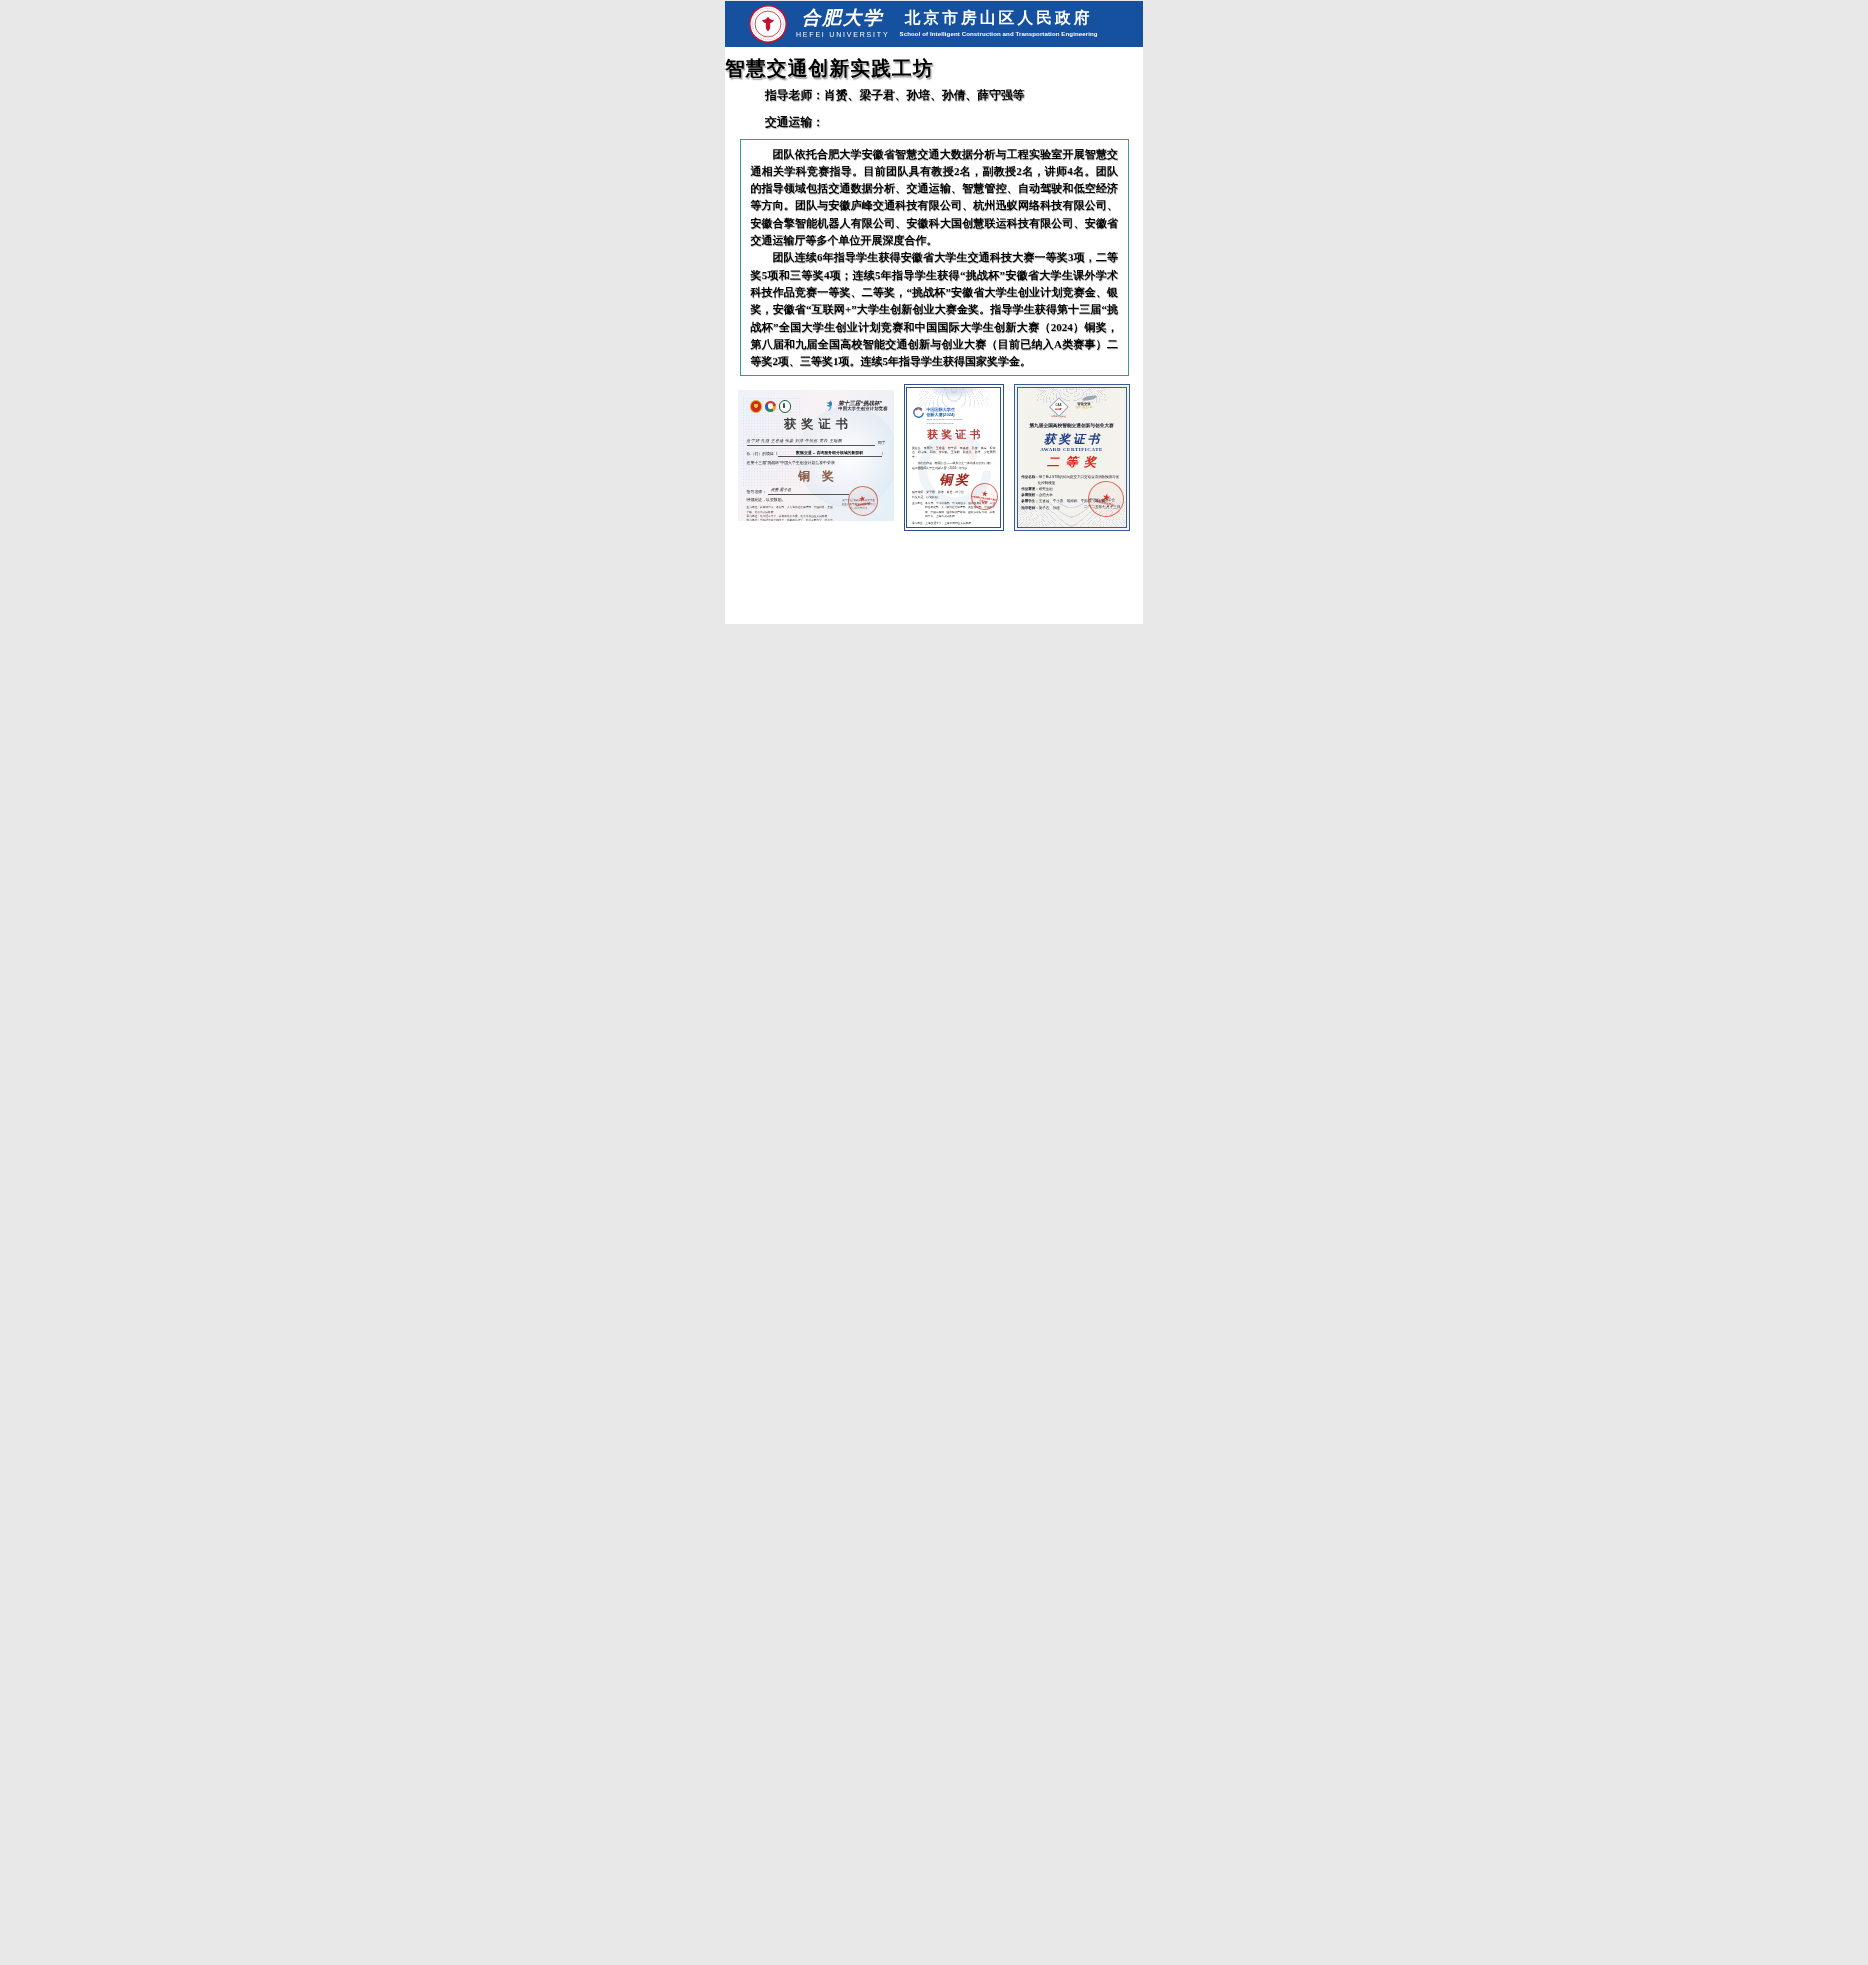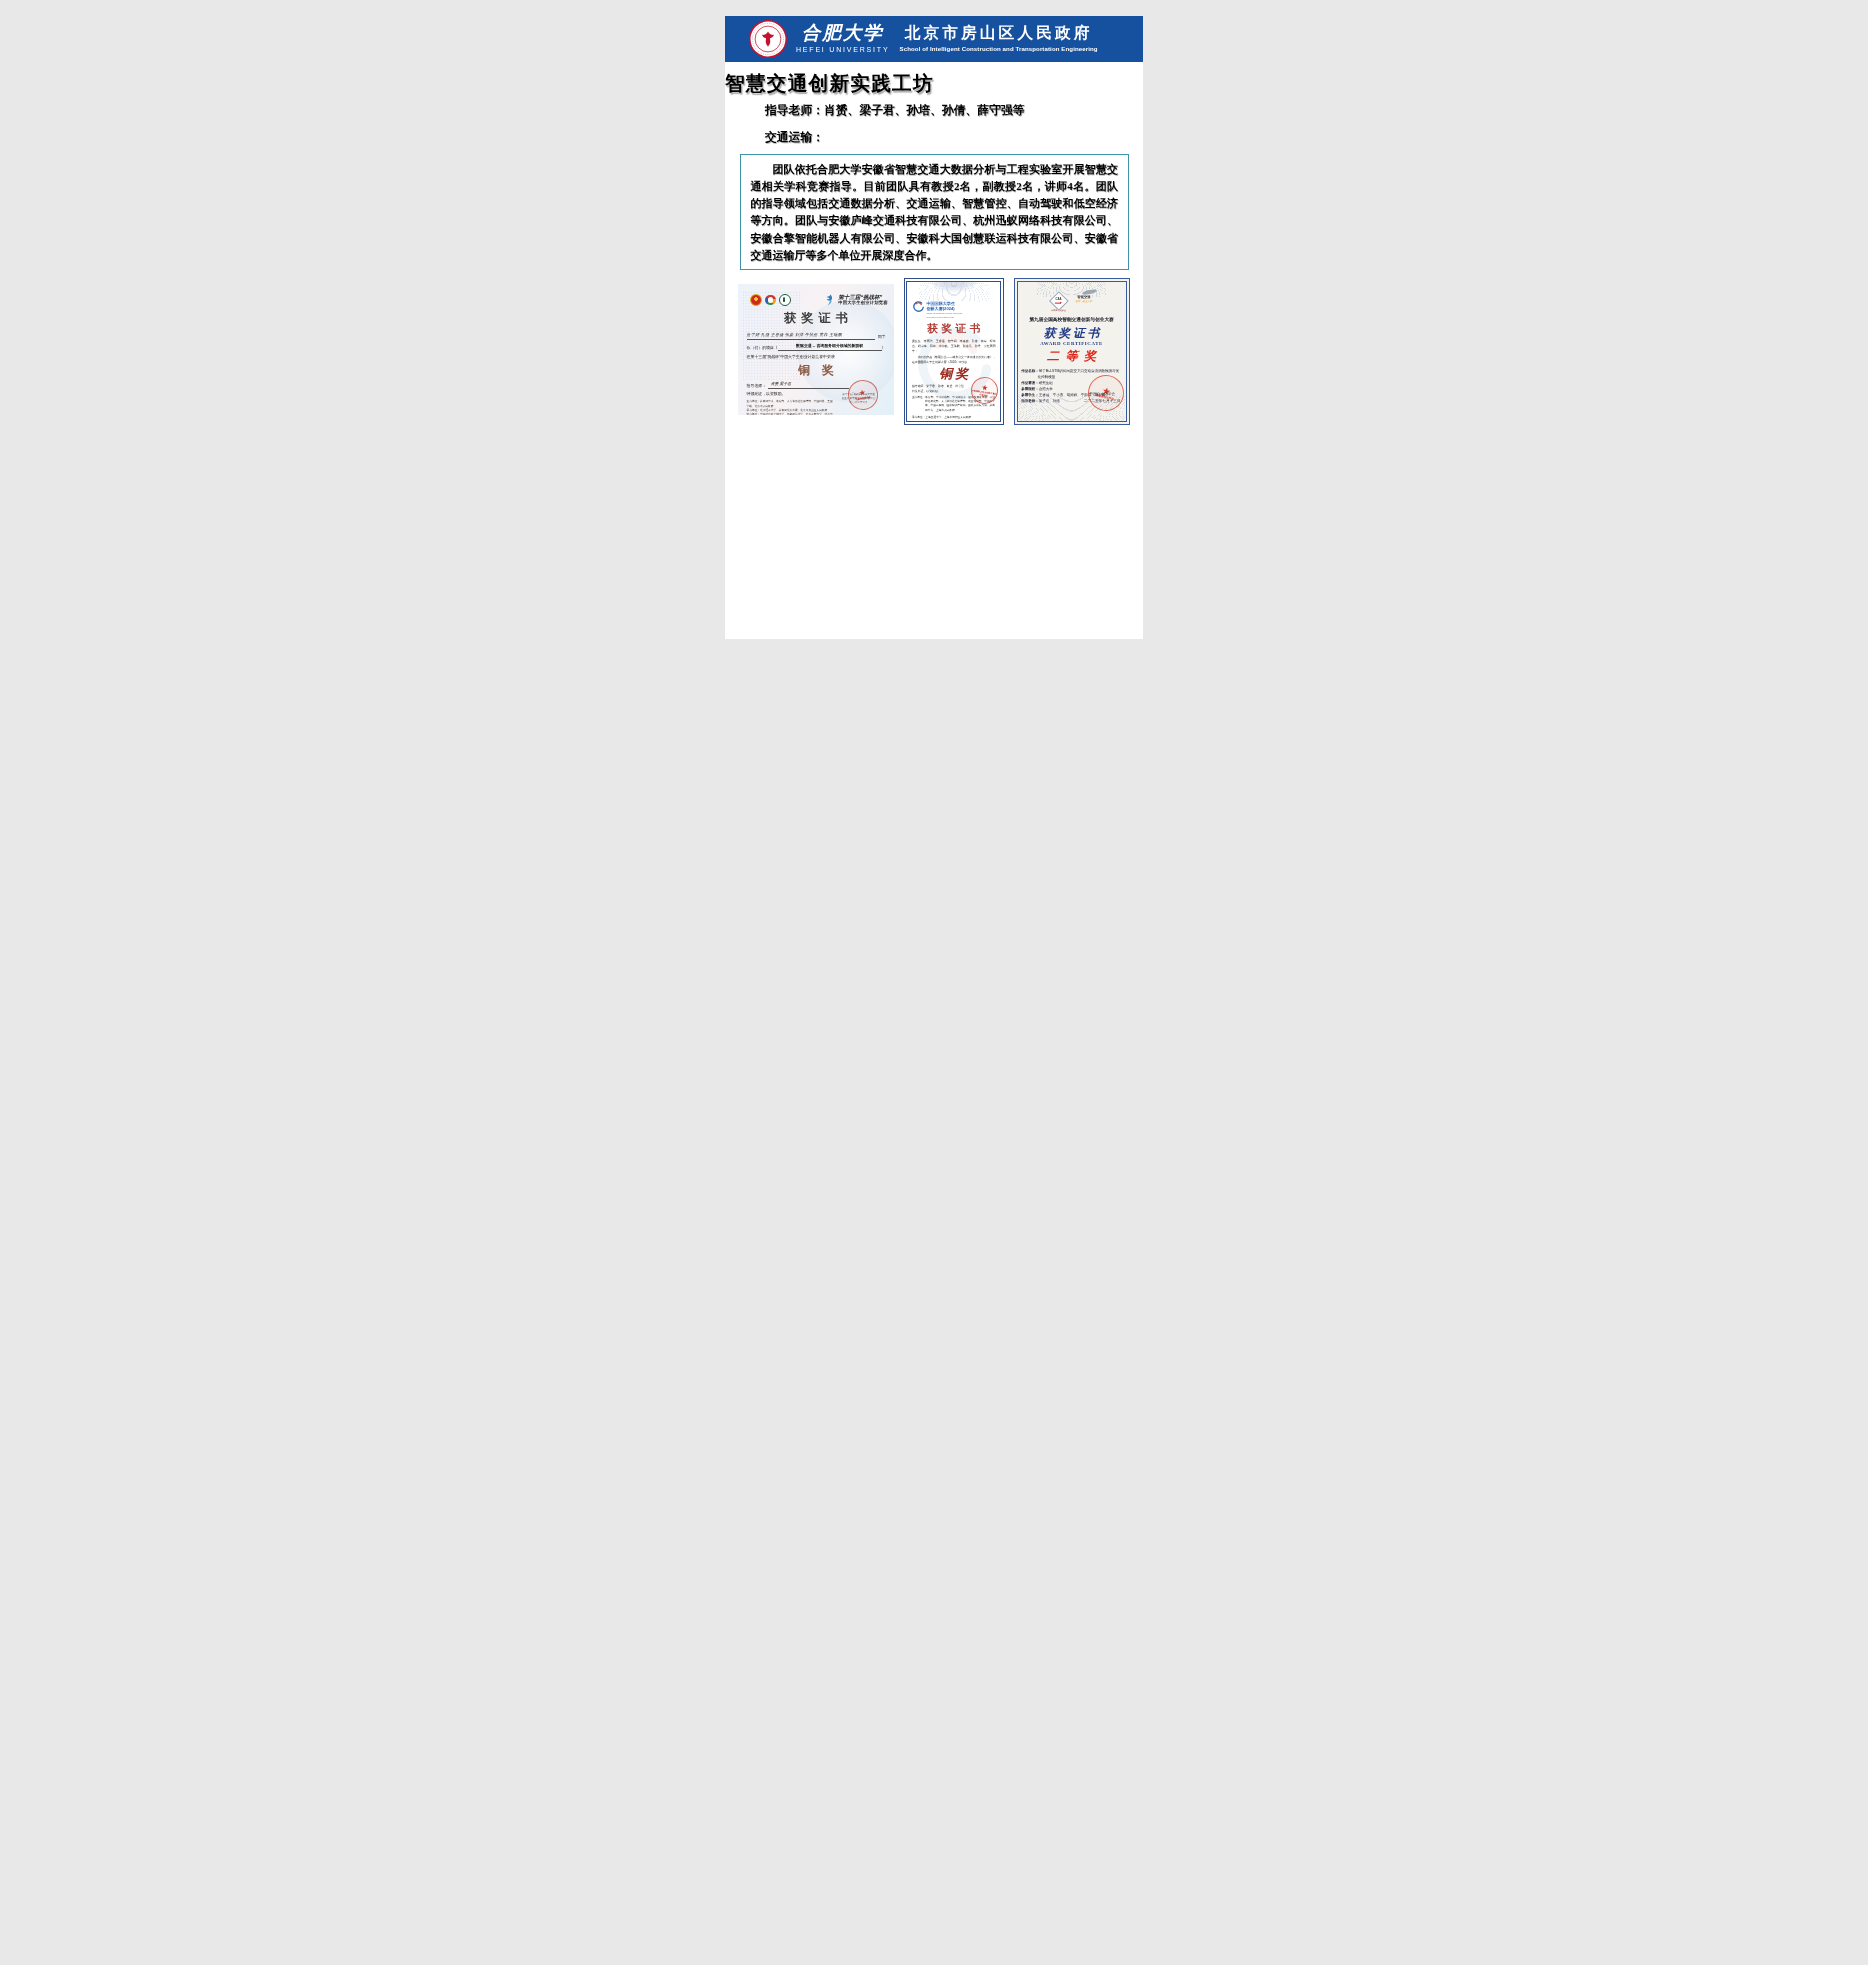--- a/index.html
+++ b/index.html
@@ -1,17 +1,17 @@
 <!DOCTYPE html>
 <html style="font-size:6.3px"><head>
 <meta charset="utf-8">
 <style>
   html,body{margin:0;padding:0;background:#e8e8e8;}
   .page{width:418px;height:623px;position:relative;background:#fff;overflow:hidden;
-        font-family:"Liberation Serif",serif;margin:16px auto;}
+        font-family:"Liberation Serif",serif;margin:1px auto;}
 
   
   .banner{height:46px;background:#15519f;display:flex;align-items:center;
           padding-left:23.6px;box-sizing:border-box;color:#fff;}
   .emblem{width:38px;height:38px;margin-right:9.4px;flex:0 0 auto;}
   .banner-col{display:flex;flex-direction:column;align-items:center;}
   .colA{margin-right:10.2px;}
   .uni-cn{font:italic 700 18.5px/1.05 "Liberation Serif",serif;letter-spacing:2px;}
   .uni-en{font:400 7px/1.1 "Liberation Sans",sans-serif;letter-spacing:1.8px;margin-top:3.1px;}
   .school-cn{font:700 15.7px/1.05 "Liberation Sans",sans-serif;letter-spacing:3.1px;}
@@ -188,20 +188,21 @@
     </div>
   </header>
 
   <h1 class="main-title">智慧交通创新实践工坊</h1>
 
   <div class="meta-line">指导老师：肖赟、梁子君、孙培、孙倩、薛守强等</div>
   <div class="meta-line second">交通运输：</div>
 
   <section class="intro-box">
     <p>团队依托合肥大学安徽省智慧交通大数据分析与工程实验室开展智慧交通相关学科竞赛指导。目前团队具有教授2名，副教授2名，讲师4名。团队的指导领域包括交通数据分析、交通运输、智慧管控、自动驾驶和低空经济等方向。团队与安徽庐峰交通科技有限公司、杭州迅蚁网络科技有限公司、安徽合擎智能机器人有限公司、安徽科大国创慧联运科技有限公司、安徽省交通运输厅等多个单位开展深度合作。</p>
+    <p>团队连续6年指导学生获得安徽省大学生交通科技大赛一等奖3项，二等奖5项和三等奖4项；连续5年指导学生获得“挑战杯”安徽省大学生课外学术科技作品竞赛一等奖、二等奖，“挑战杯”安徽省大学生创业计划竞赛金、银奖，安徽省“互联网+”大学生创新创业大赛金奖。指导学生获得第十三届“挑战杯”全国大学生创业计划竞赛和中国国际大学生创新大赛（2024）铜奖，第八届和九届全国高校智能交通创新与创业大赛（目前已纳入A类赛事）二等奖2项、三等奖1项。连续5年指导学生获得国家奖学金。</p>
   </section>
 
   <div class="certs">
 
     <section class="cert cert1">
       <div class="c1-dots"></div>
       <div class="c1-ghost"></div>
       <div class="c1-top">
         <div class="c1-logos">
           <span class="logo-disc logo-cyl"></span>

